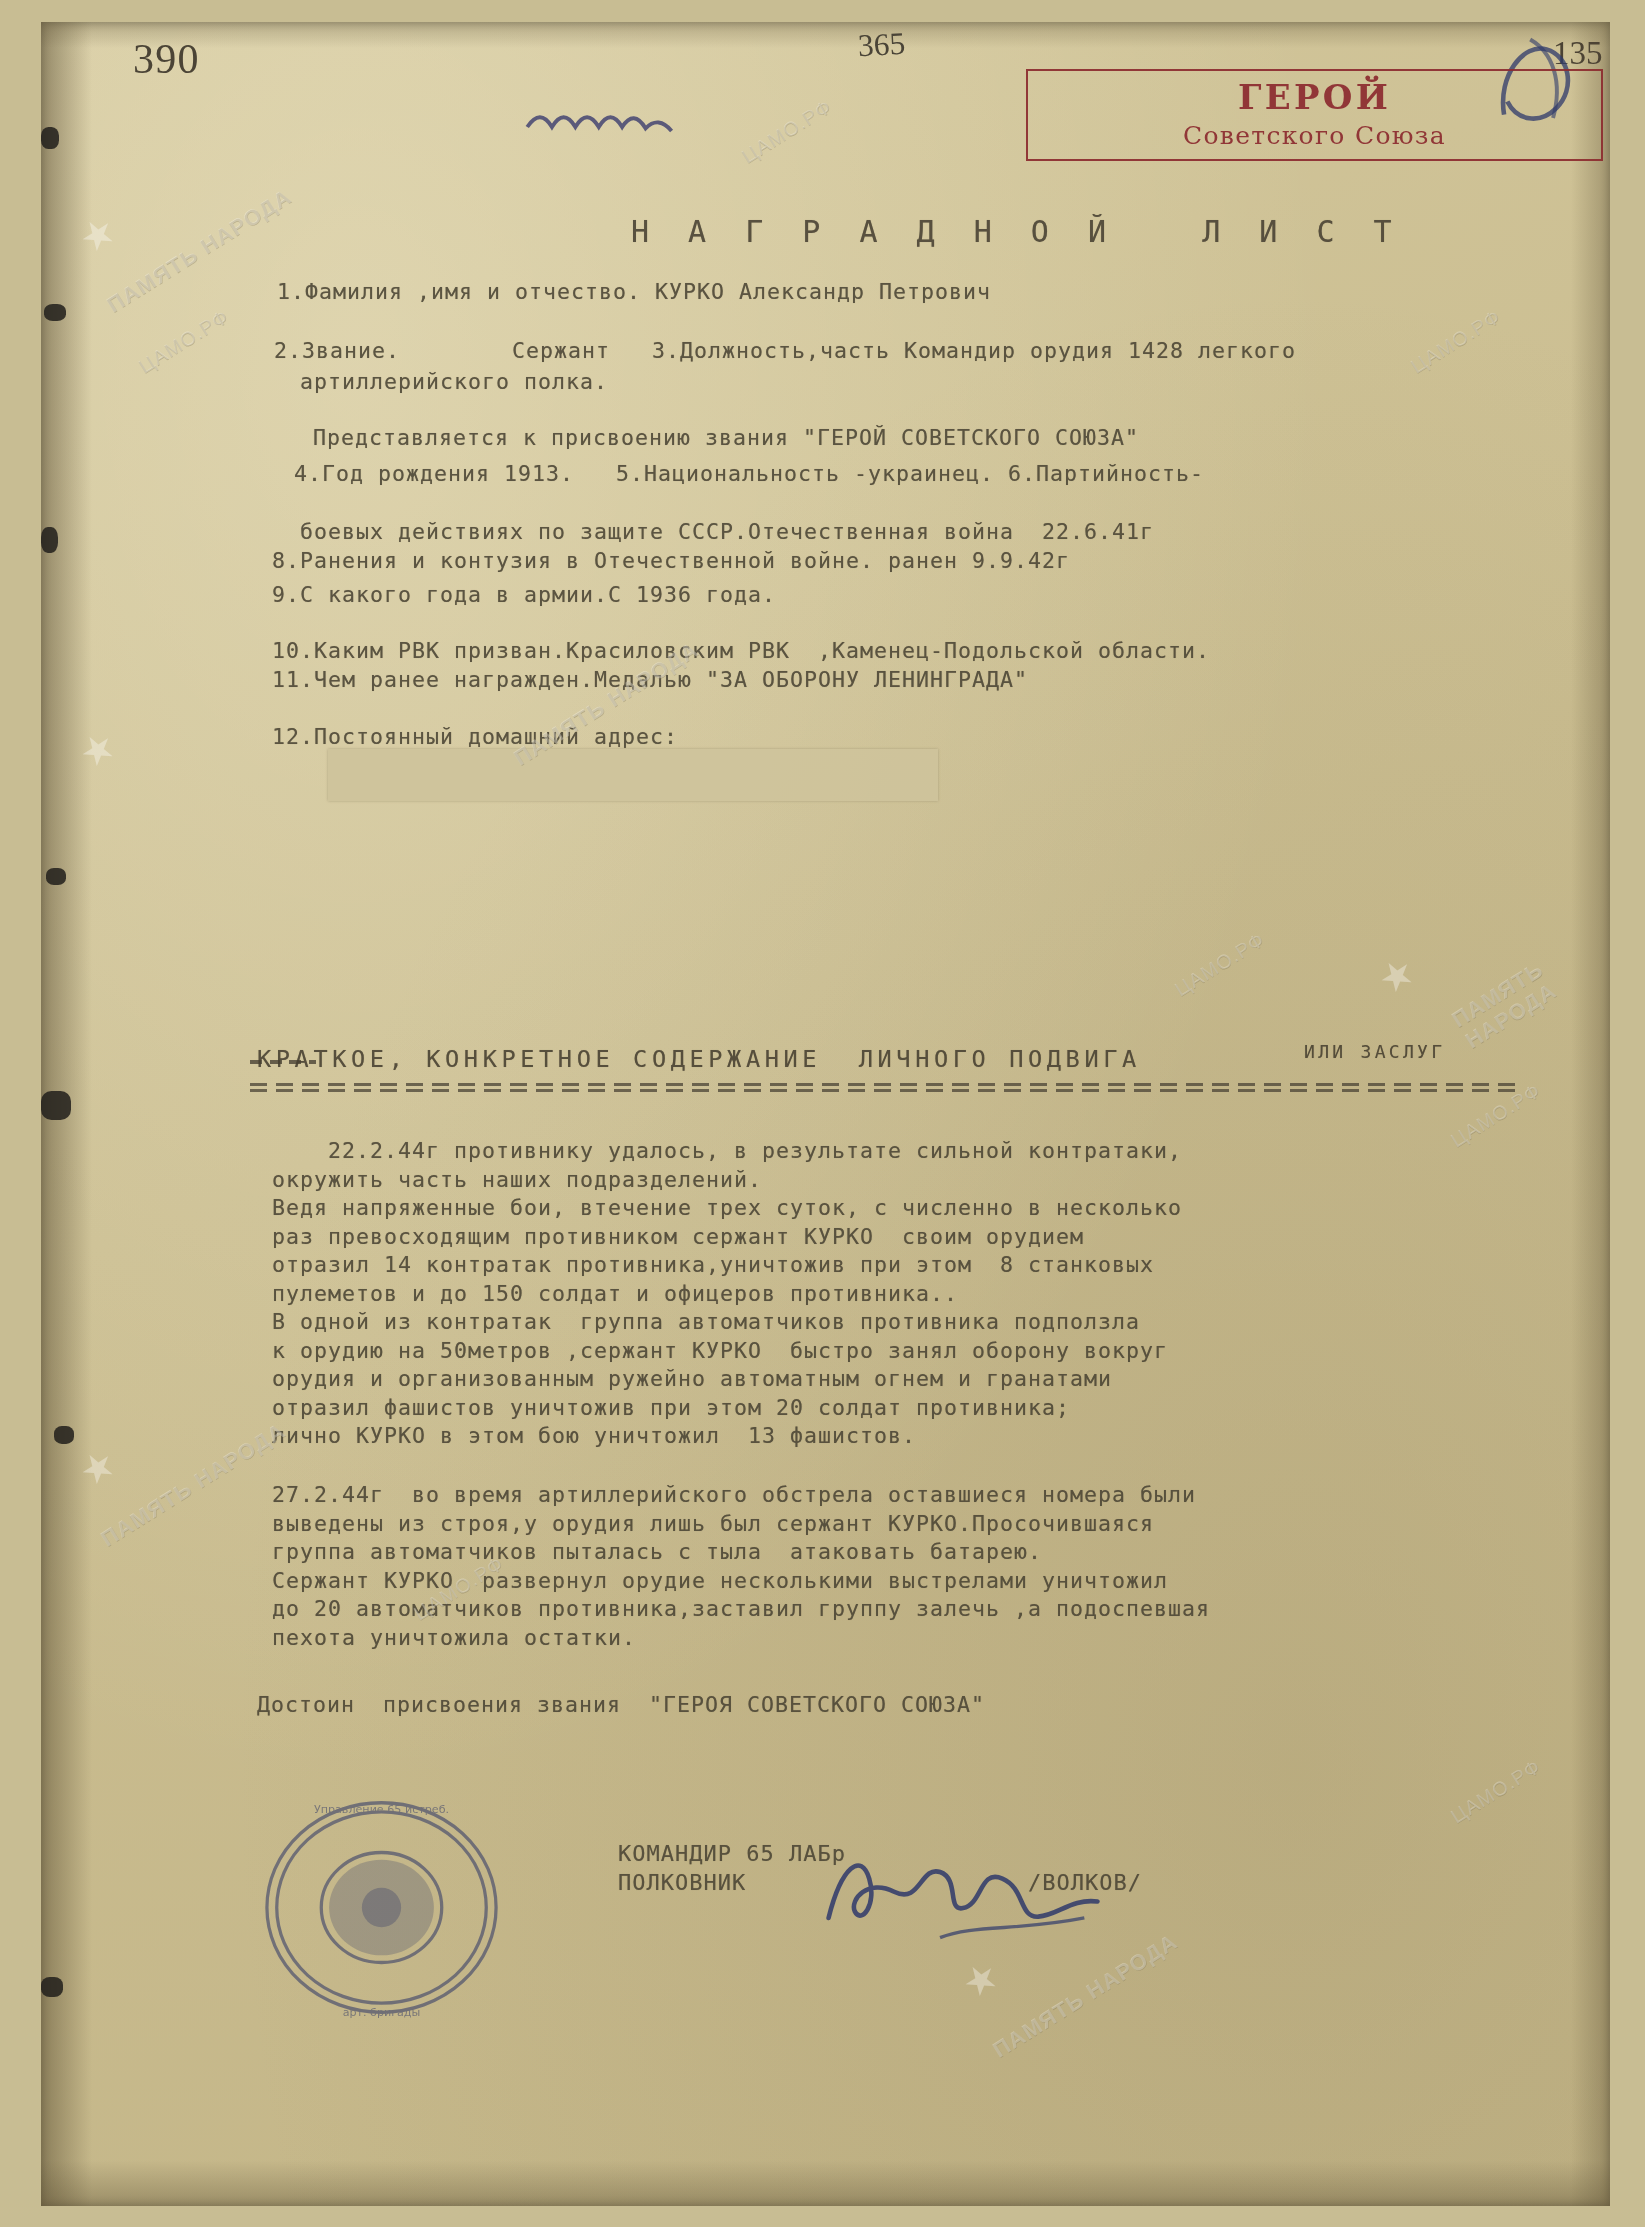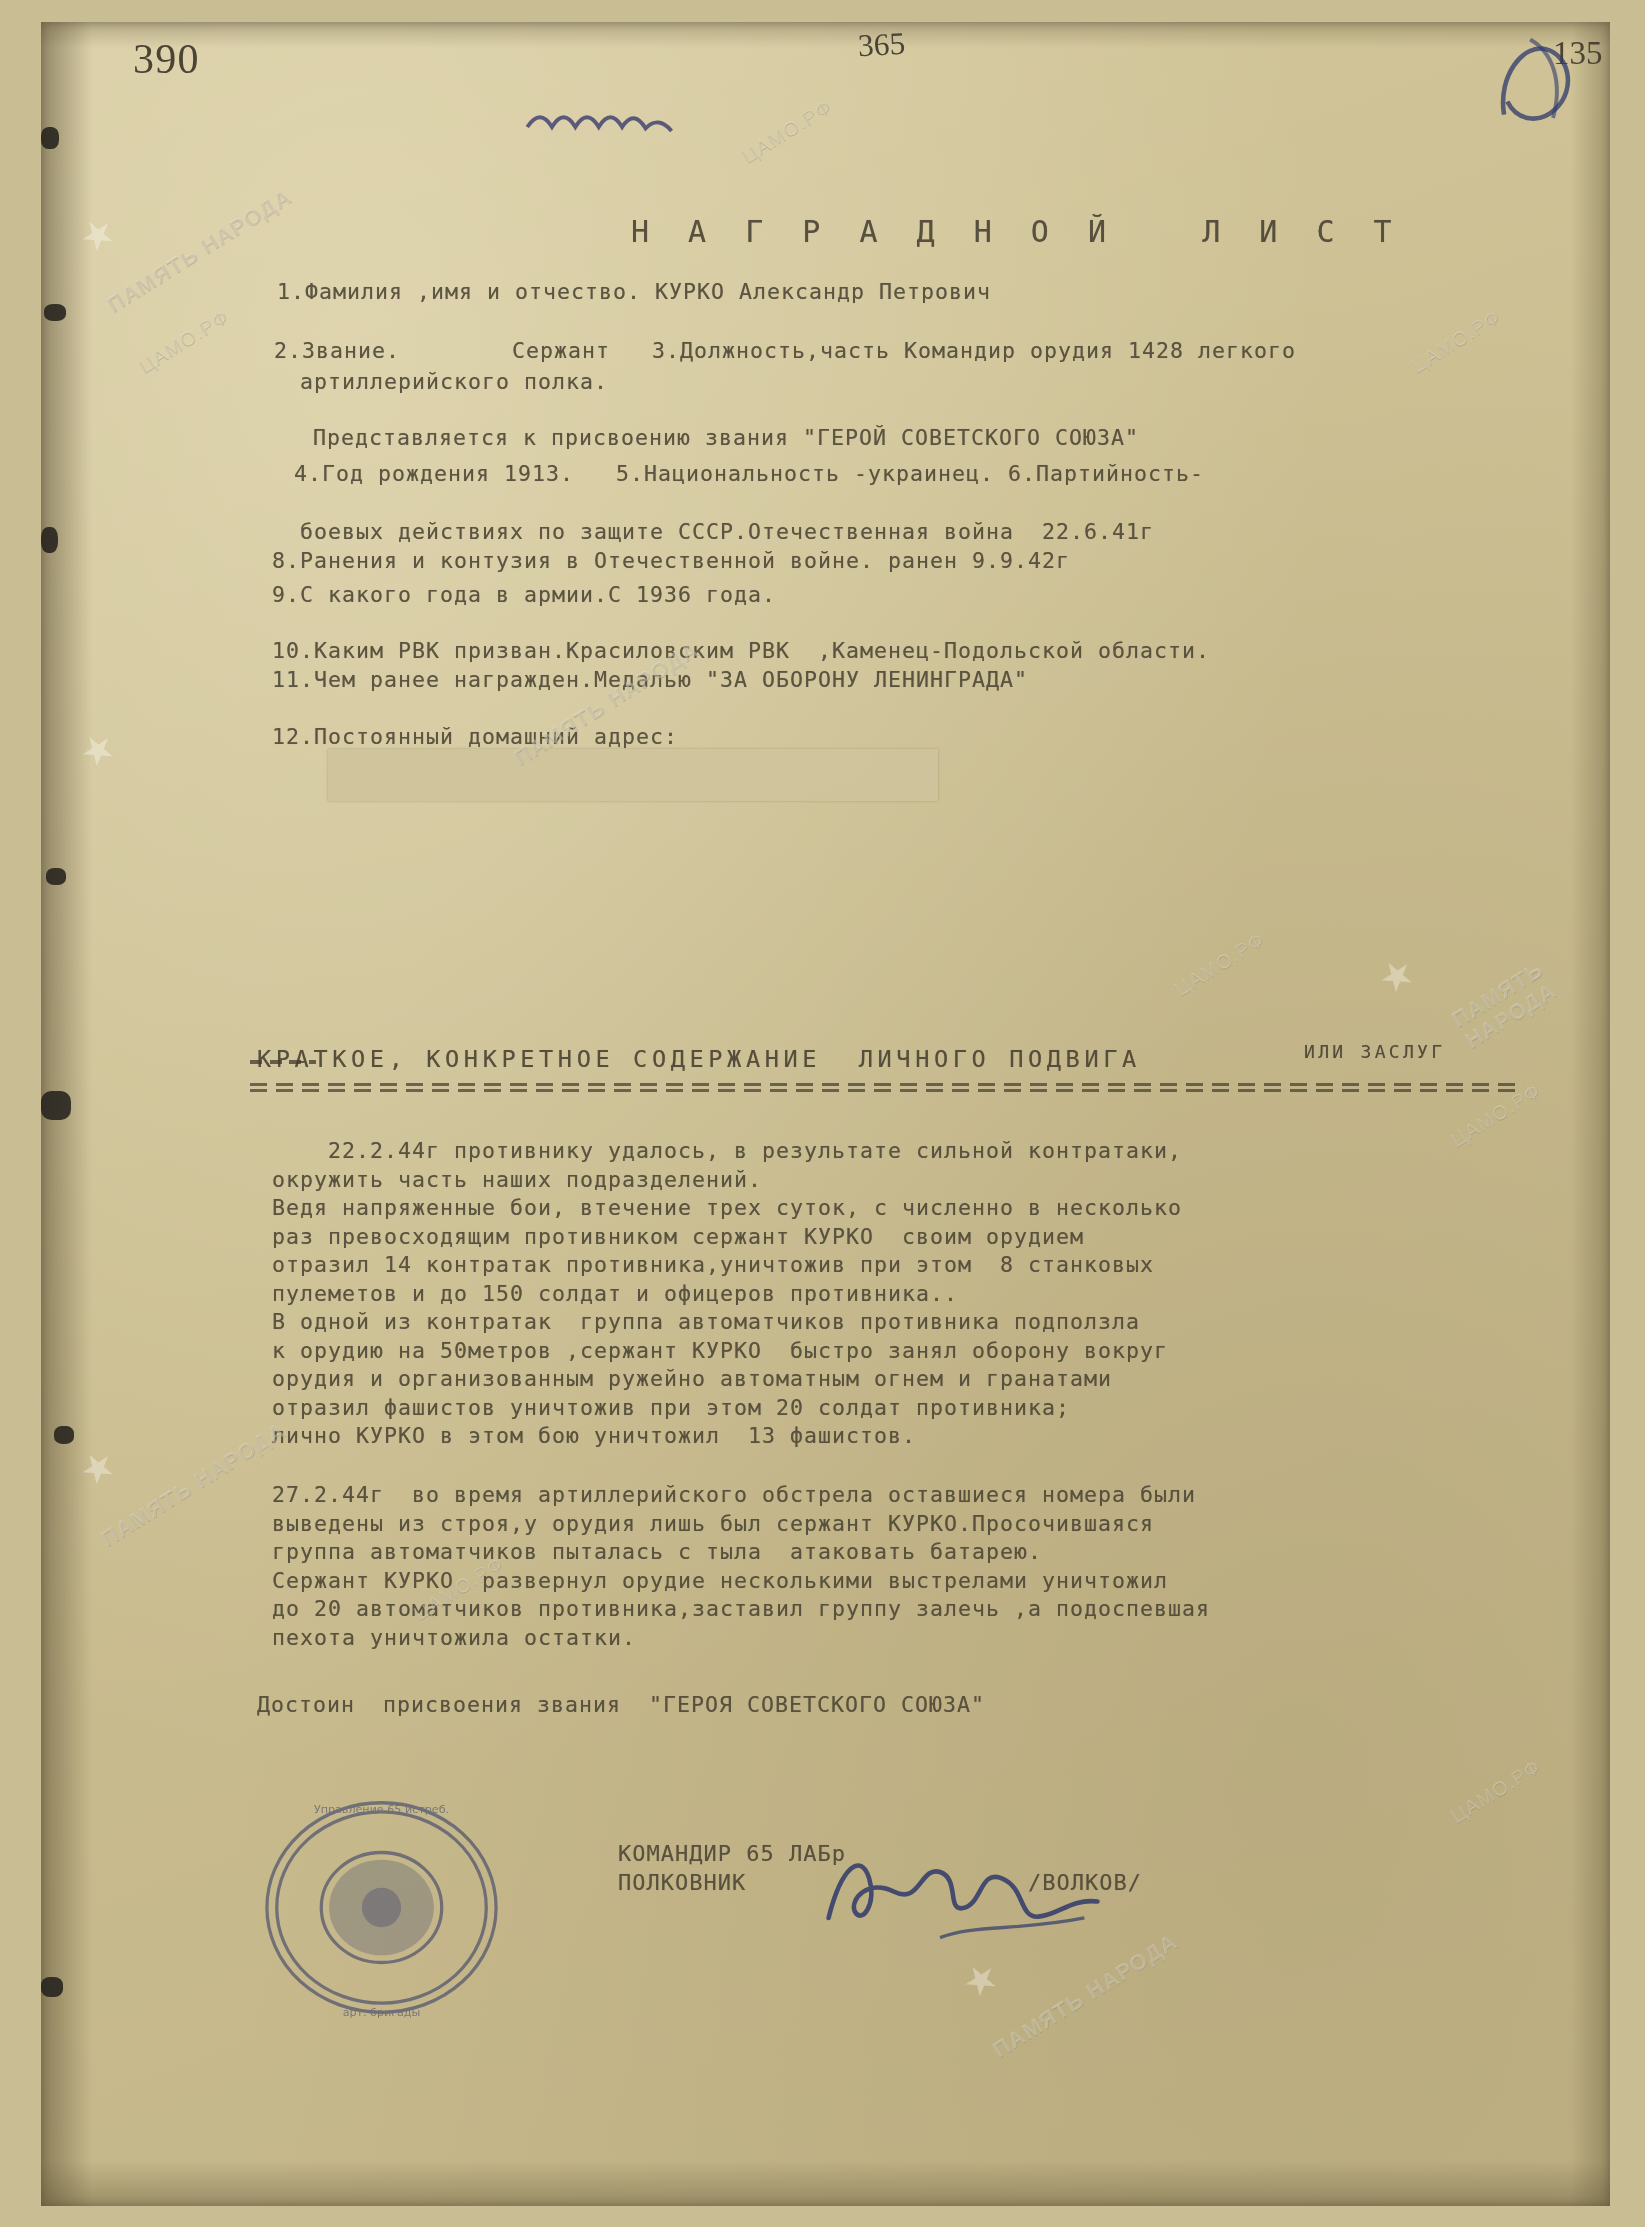--- a/index.html
+++ b/index.html
@@ -259,20 +259,24 @@
 
     <div class="hand" id="page-num-left">390</div>
     <div class="hand" id="page-num-top">365</div>
     <div class="hand" id="page-num-right">135</div>
 
     <svg class="ink-swirl" viewBox="0 0 150 140">
       <path d="M20 120 C 10 60, 50 10, 85 20 C 120 30, 130 80, 100 110 C 75 135, 40 130, 25 100" fill="none" stroke="#2f3a6b" stroke-width="7" opacity="0.75"></path>
       <path d="M60 5 C 95 25, 110 70, 95 125" fill="none" stroke="#2f3a6b" stroke-width="6" opacity="0.6"></path>
     </svg>
 
+    <div id="hero-stamp">
+      <div class="l1">ГЕРОЙ</div>
+      <div class="l2">Советского Союза</div>
+    </div>
 
     <svg id="scribble" viewBox="0 0 300 60">
       <path d="M5 40 q20 -30 38 0 q18 -30 36 0 q18 -30 36 0 q18 -30 36 0 q18 -28 36 2 q20 -20 40 4" fill="none" stroke="#3b3c6e" stroke-width="6" opacity="0.8"></path>
     </svg>
 
     <div class="tw" id="doc-title">Н А Г Р А Д Н О Й   Л И С Т</div>
 
     <div class="tw body-line" id="field-1">1.Фамилия ,имя и отчество. КУРКО Александр Петрович</div>
     <div class="tw body-line" id="field-2">2.Звание.        Сержант   3.Должность,часть Командир орудия 1428 легкого</div>
     <div class="tw body-line" id="field-3">артиллерийского полка.</div>

